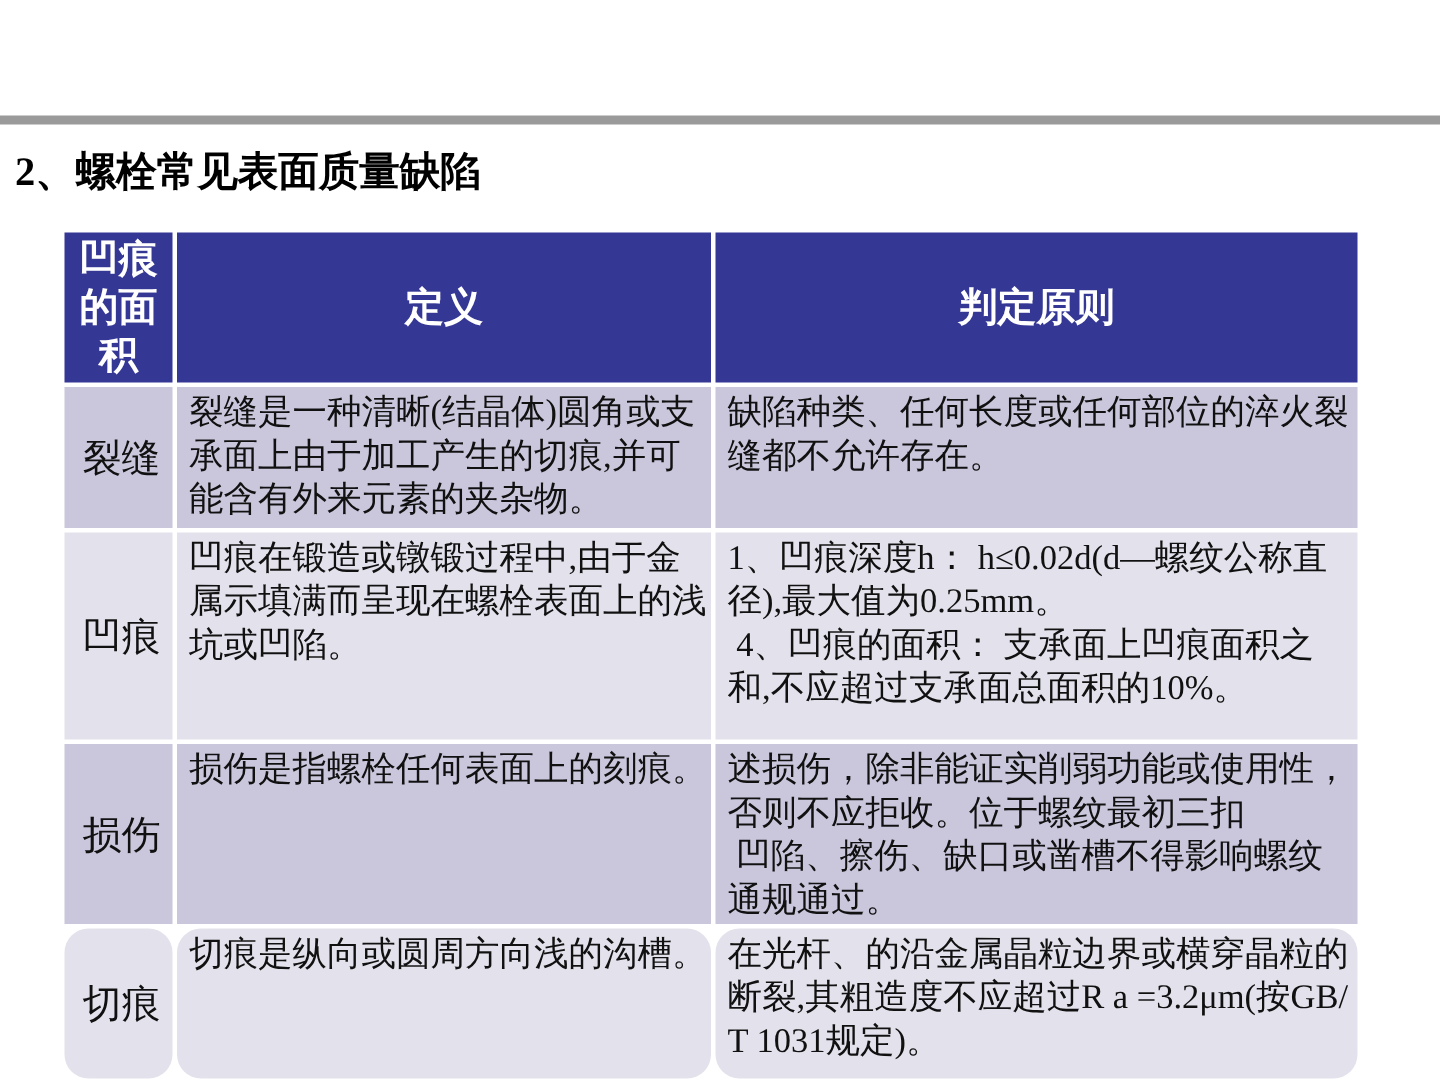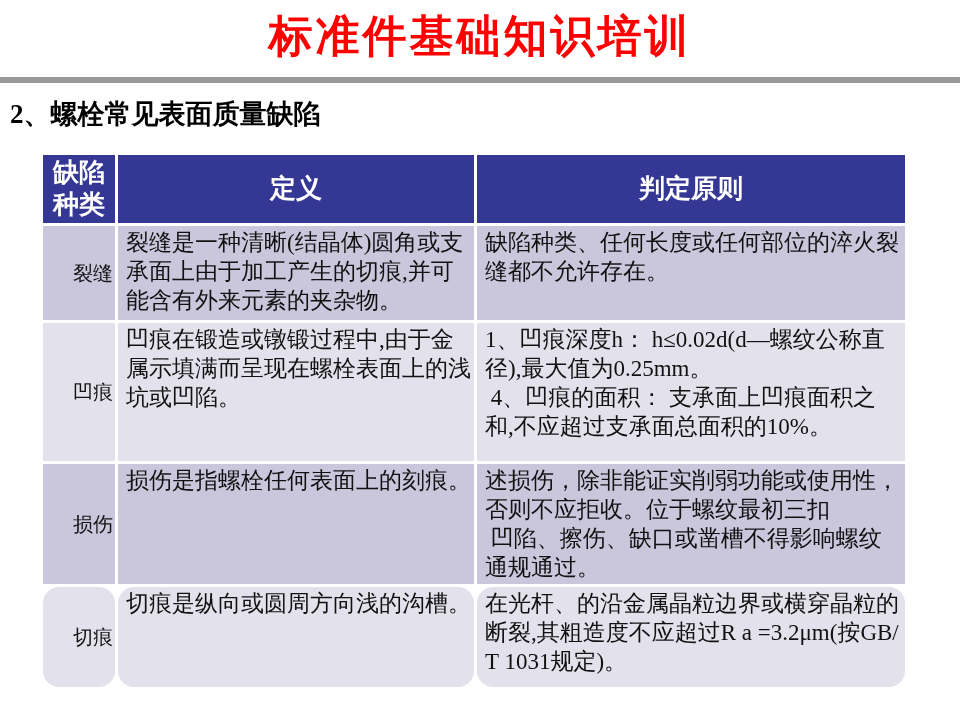--- a/index.html
+++ b/index.html
@@ -65,53 +65,52 @@
   td {
     color: #111111;
     font-size: 23px;
     line-height: 29px;
     padding: 2px 2px 2px 8px;
     vertical-align: top;
     white-space: pre-wrap;
     word-break: break-all;
   }
   td.type-cell {
-    font-size: 20px;
+    font-size: 26px;
     vertical-align: middle;
-    text-align: right;
+    text-align: center;
     padding-left: 6px;
     white-space: normal;
   }
   tr.odd td  { background: #cac7dc; }
   tr.even td { background: #e3e2ec; }
   tr.r1 td { height: 90px; }
   tr.r2 td { height: 134px; font-family: Liberation Serif, serif; }
   tr.r3 td { height: 116px; margin-left: 18px; }
   tr.r4 td { height: 96px; border-radius: 16px; }
 </style>
 </head>
 <body>
 
 <div class="slide">
 
-  <h1 class="title">标准件基础知识培训</h1>
 
   <div class="divider"></div>
 
   <h2 class="section-heading">2、螺栓常见表面质量缺陷</h2>
 
   <table class="defects">
     <colgroup>
       <col class="c-type">
         <col class="c-def">
         <col class="c-crit">
     </colgroup>
     <thead>
       <tr>
-        <th>缺陷种类</th>
+        <th>凹痕的面积</th>
         <th>定义</th>
         <th>判定原则</th>
       </tr>
     </thead>
     <tbody>
       <tr class="odd r1">
         <td class="type-cell">裂缝</td>
         <td>裂缝是一种清晰(结晶体)圆角或支承面上由于加工产生的切痕,并可能含有外来元素的夹杂物。</td>
         <td>缺陷种类、任何长度或任何部位的淬火裂缝都不允许存在。</td>
       </tr>

